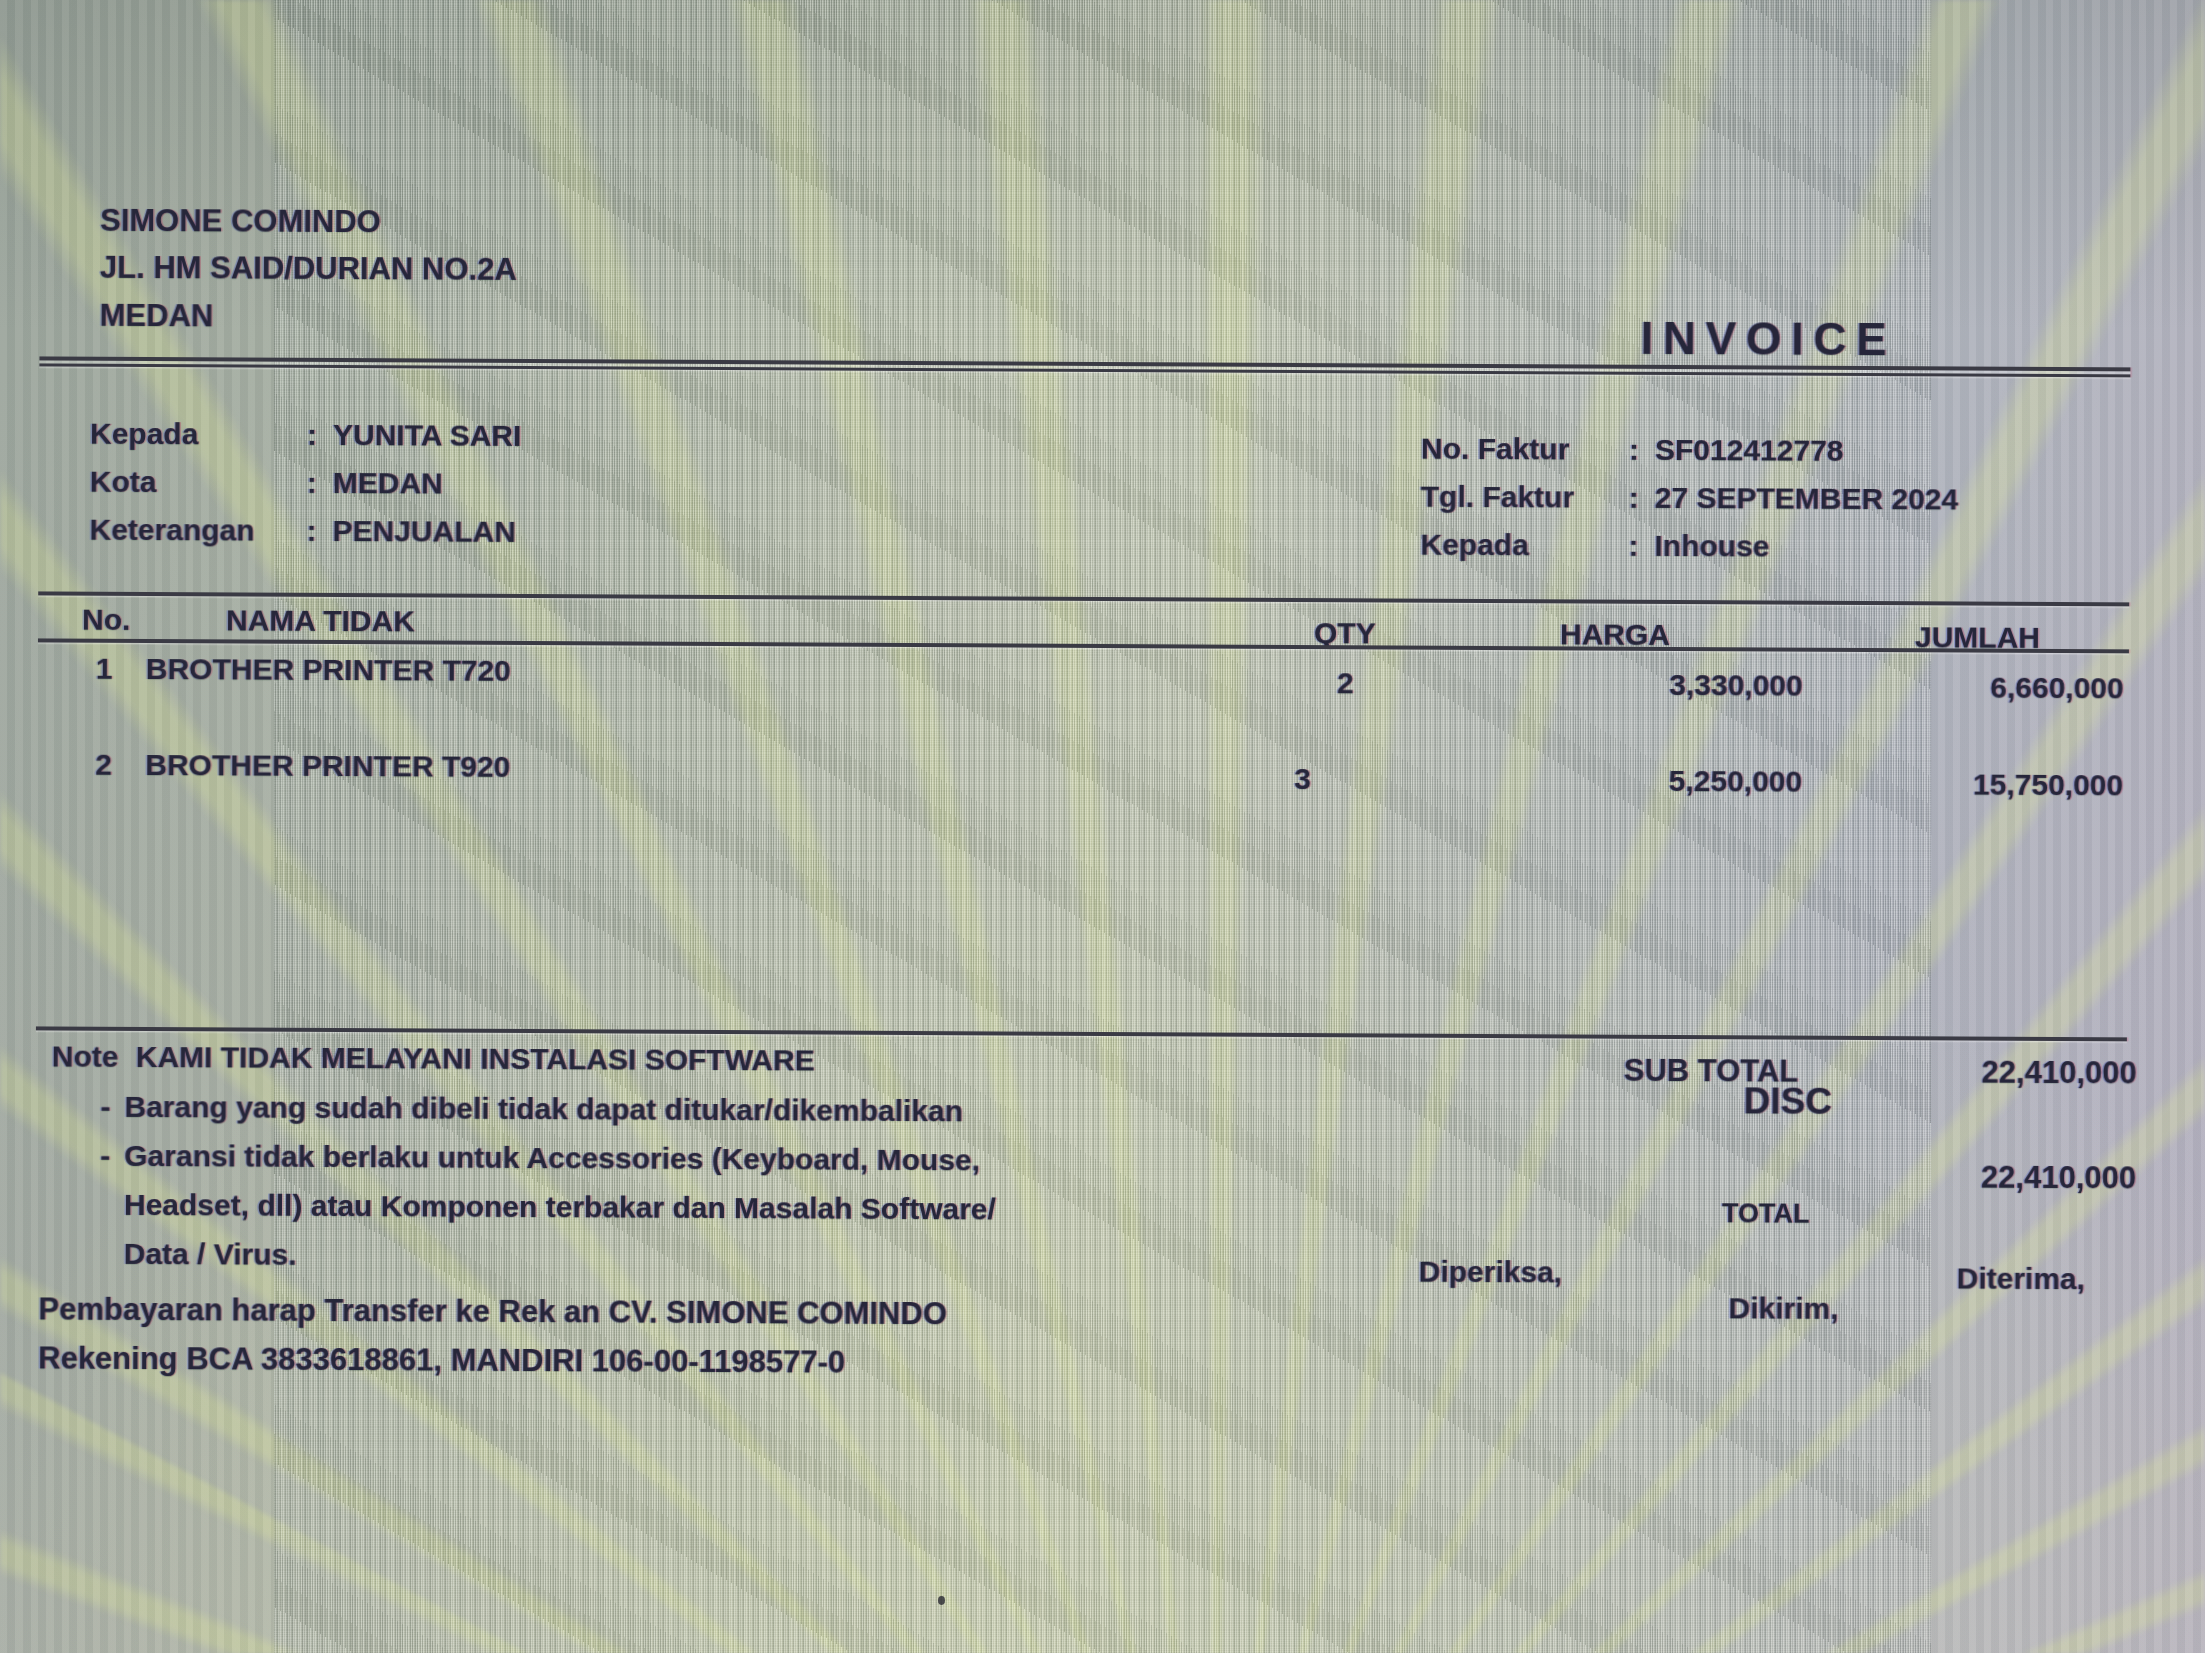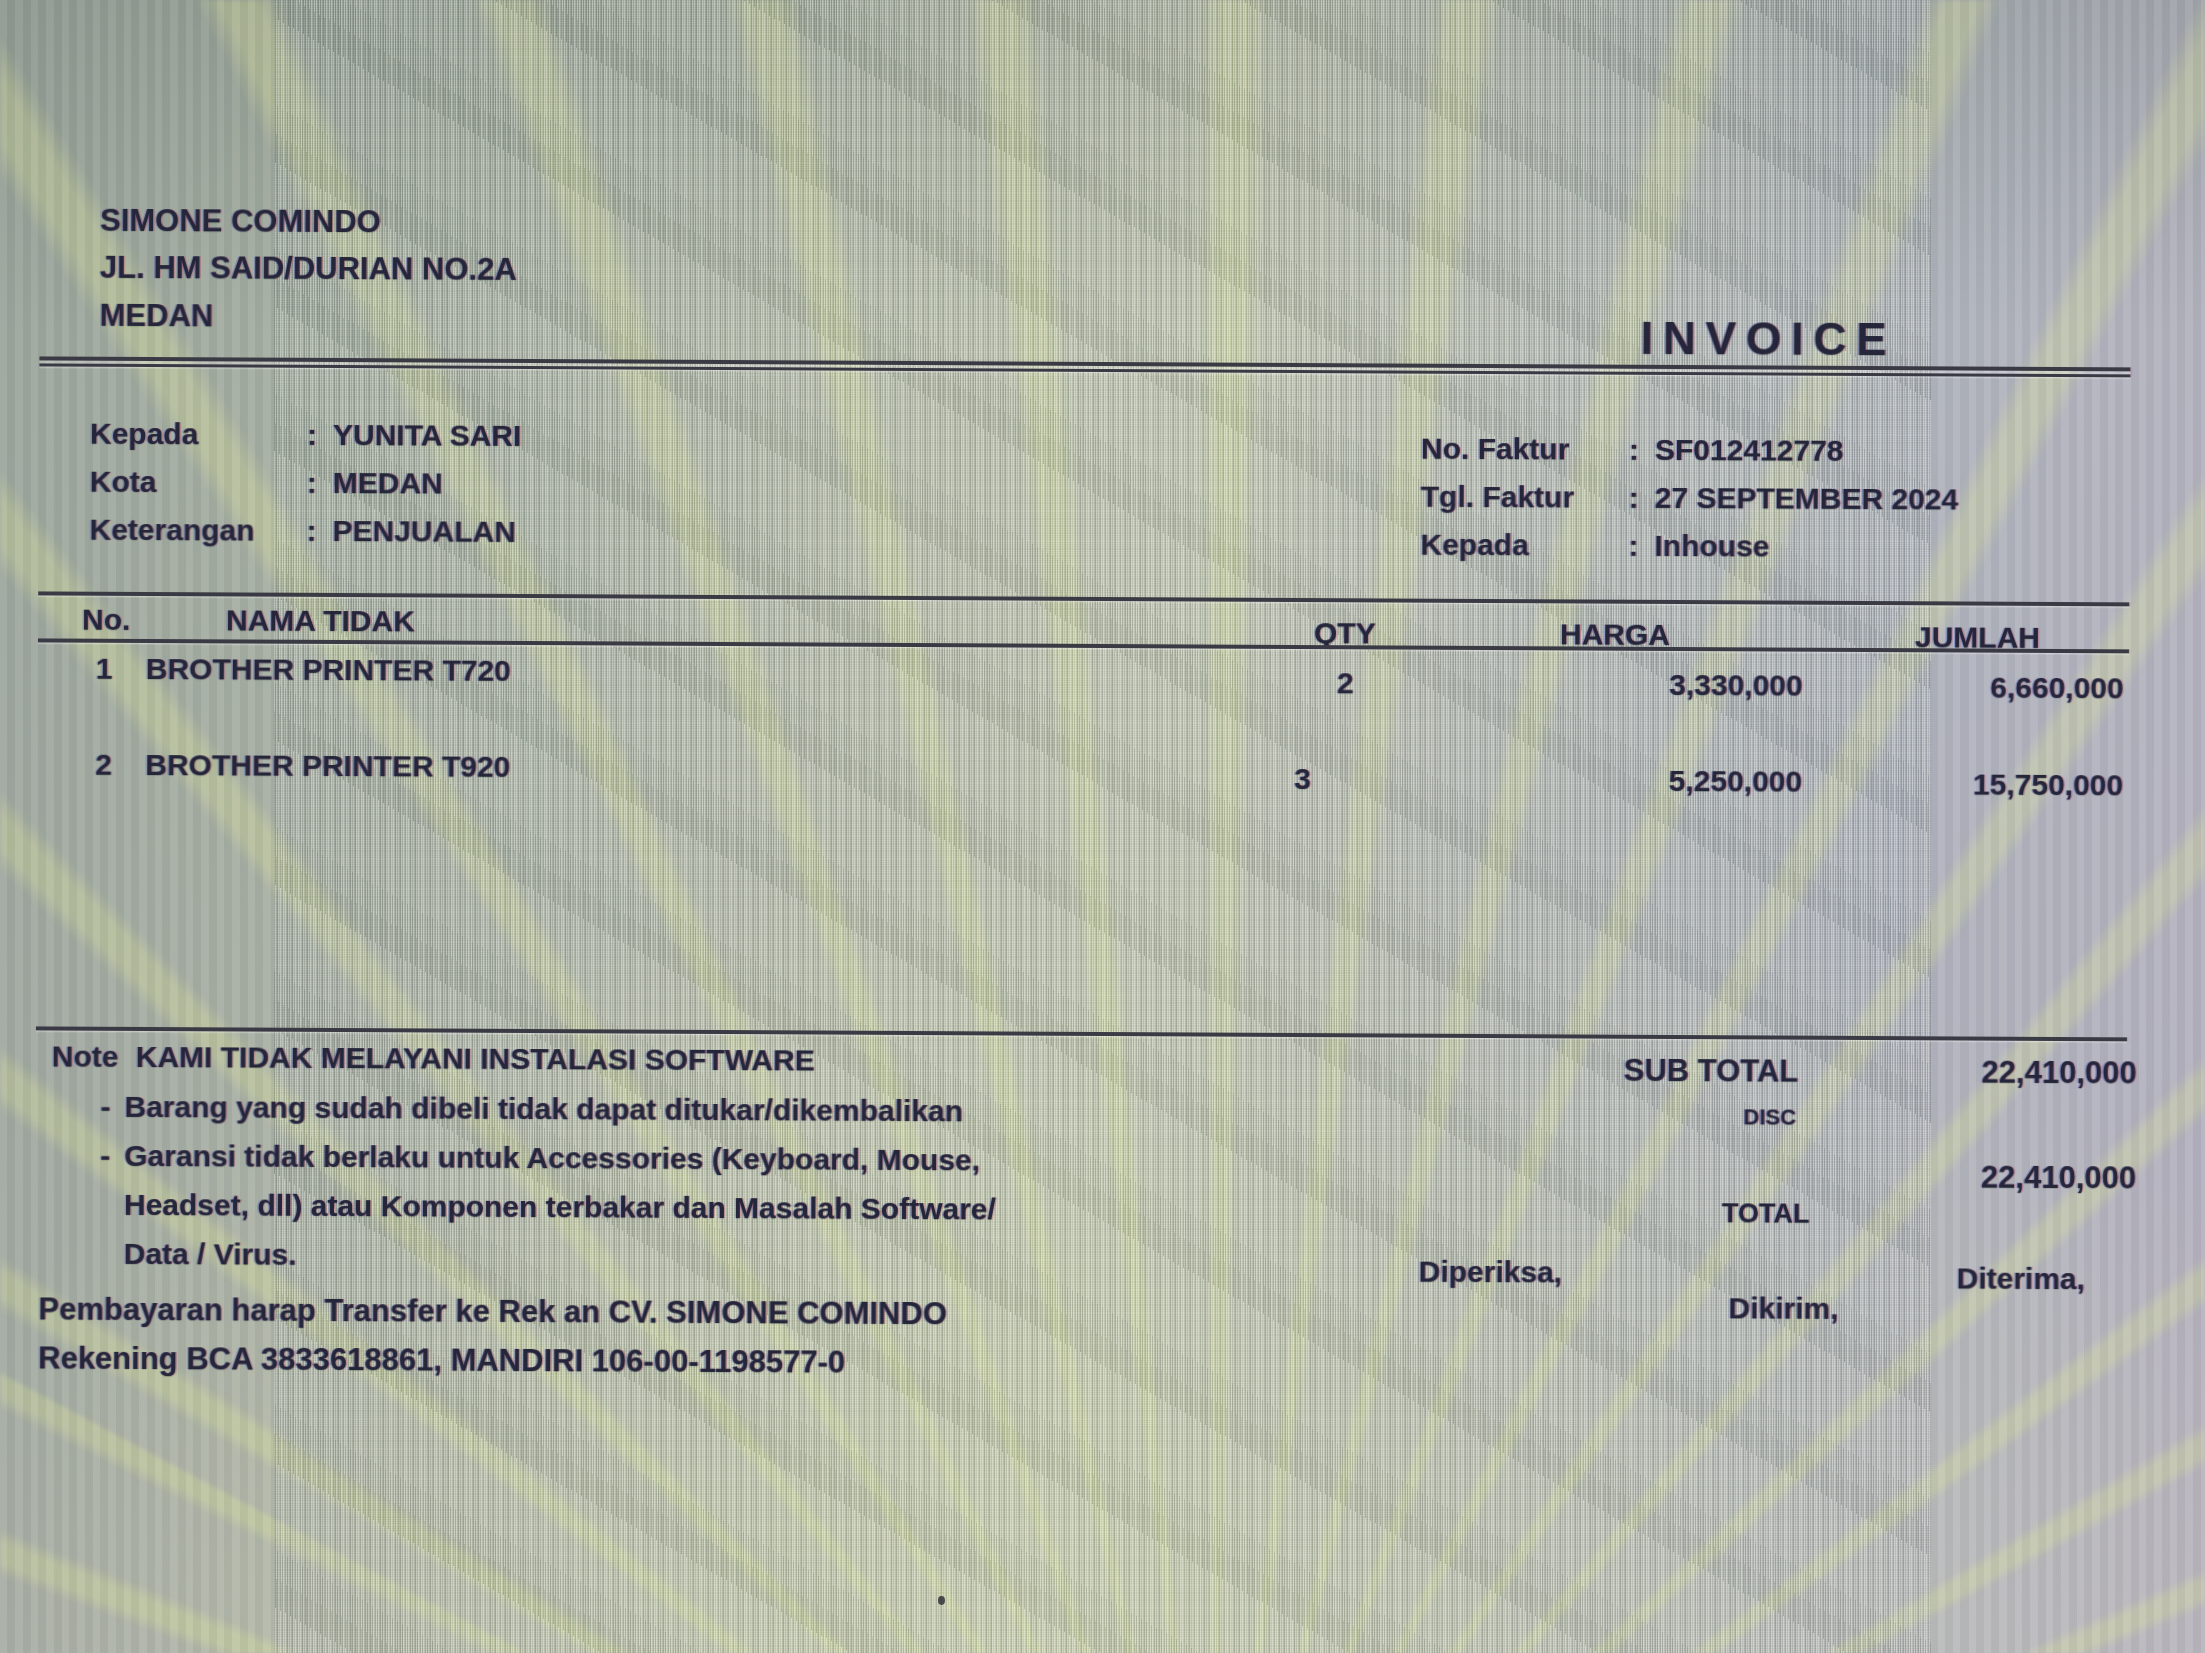--- a/index.html
+++ b/index.html
@@ -160,21 +160,21 @@
 
     <div class="txt fs-body" style="left:102px;top:1144px;">-</div>
     <div class="txt fs-body" style="left:126px;top:1144px;">Garansi tidak berlaku untuk Accessories (Keyboard, Mouse,</div>
 
     <div class="txt fs-body" style="left:126px;top:1193px;">Headset, dll) atau Komponen terbakar dan Masalah Software/</div>
     <div class="txt fs-body" style="left:126px;top:1242px;">Data / Virus.</div>
 
     <div class="txt fs-body" style="left:1625px;top:1050px;font-size:31px;">SUB TOTAL</div>
     <div class="txt fs-body right" style="left:1824px;top:1050px;width:314px;font-size:31px;">22,410,000</div>
 
-    <div class="txt fs-body" style="left:1745px;top:1101px;font-size:22px;">DISC</div>
+    <div class="txt fs-body" style="left:1745px;top:1077px;font-size:37px;">DISC</div>
     <div class="txt fs-body right" style="left:1824px;top:1101px;width:314px;font-size:31px;"></div>
 
     <div class="txt fs-body" style="left:1724px;top:1151px;font-size:27px;margin-top:44px;">TOTAL</div>
     <div class="txt fs-body right" style="left:1824px;top:1155px;width:314px;font-size:31px;">22,410,000</div>
 
     <div class="txt fs-body" style="left:1421px;top:1253px;text-align:right;">Diperiksa,</div>
     <div class="txt fs-body" style="left:1731px;top:1288px;text-align:right;">Dikirim,</div>
     <div class="txt fs-body" style="left:1959px;top:1257px;">Diterima,</div>
 
     <div class="txt fs-pay" style="left:41px;top:1297px;">Pembayaran harap Transfer ke Rek an CV. SIMONE COMINDO</div>

